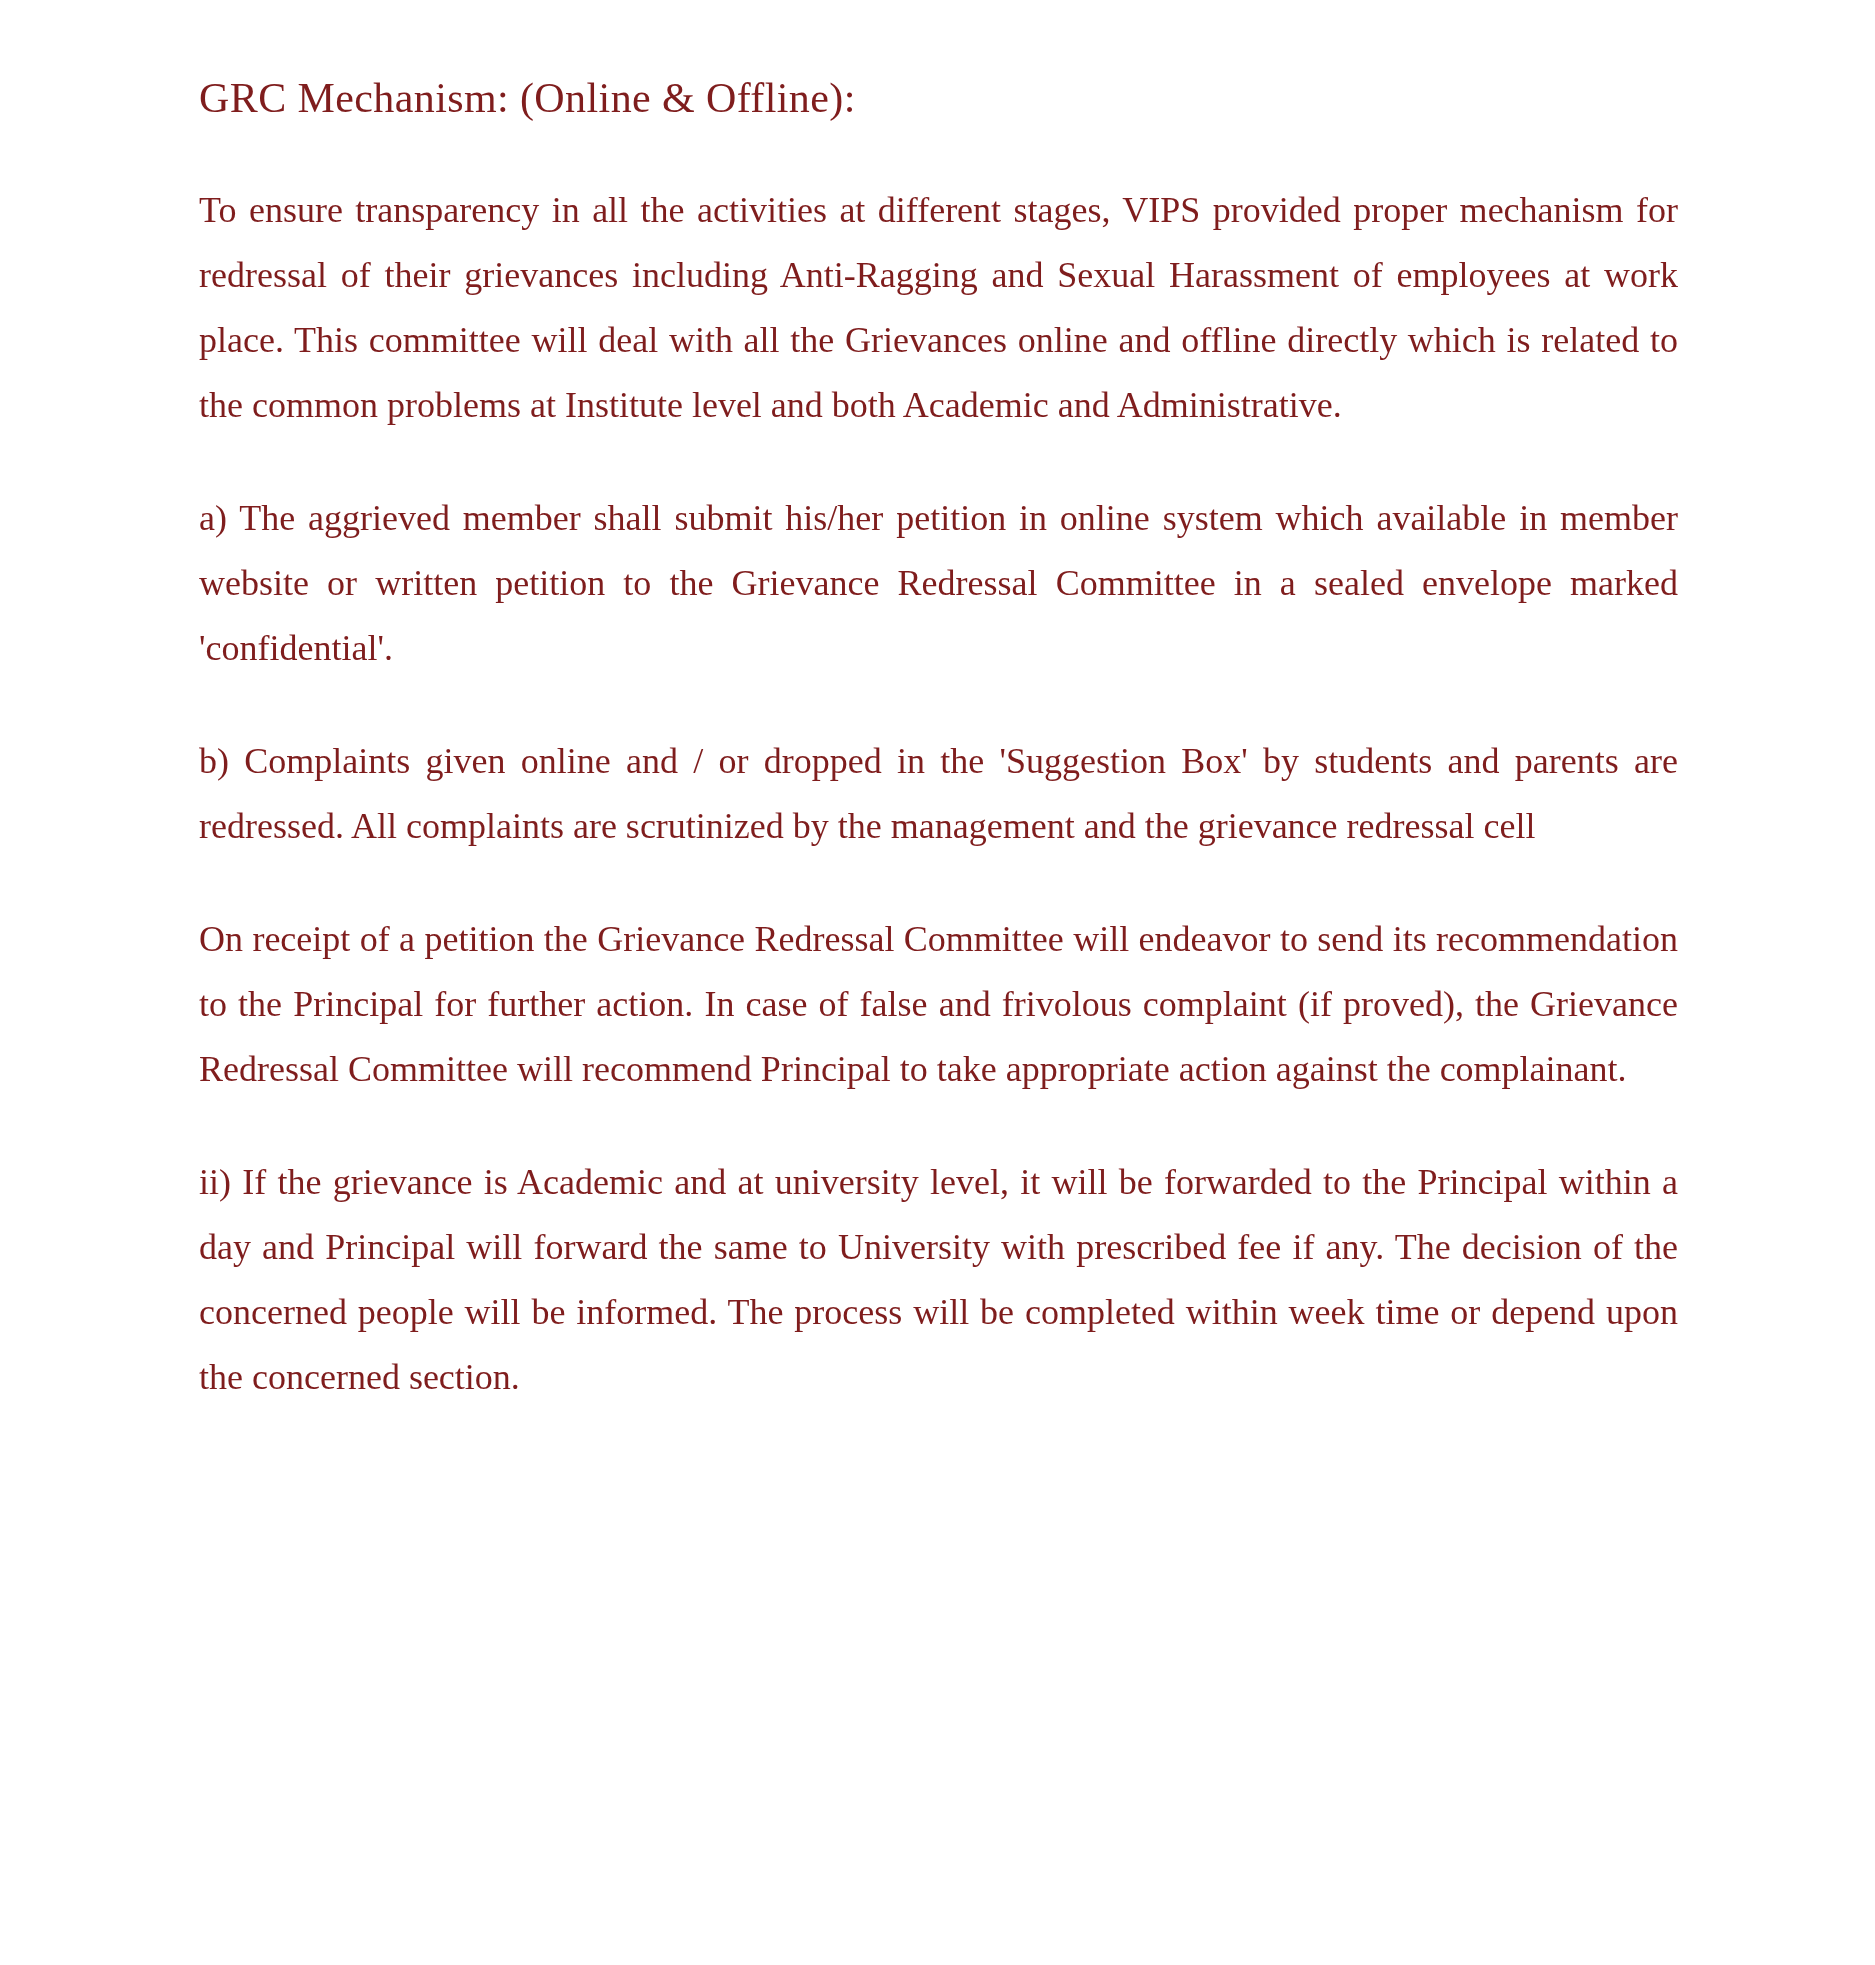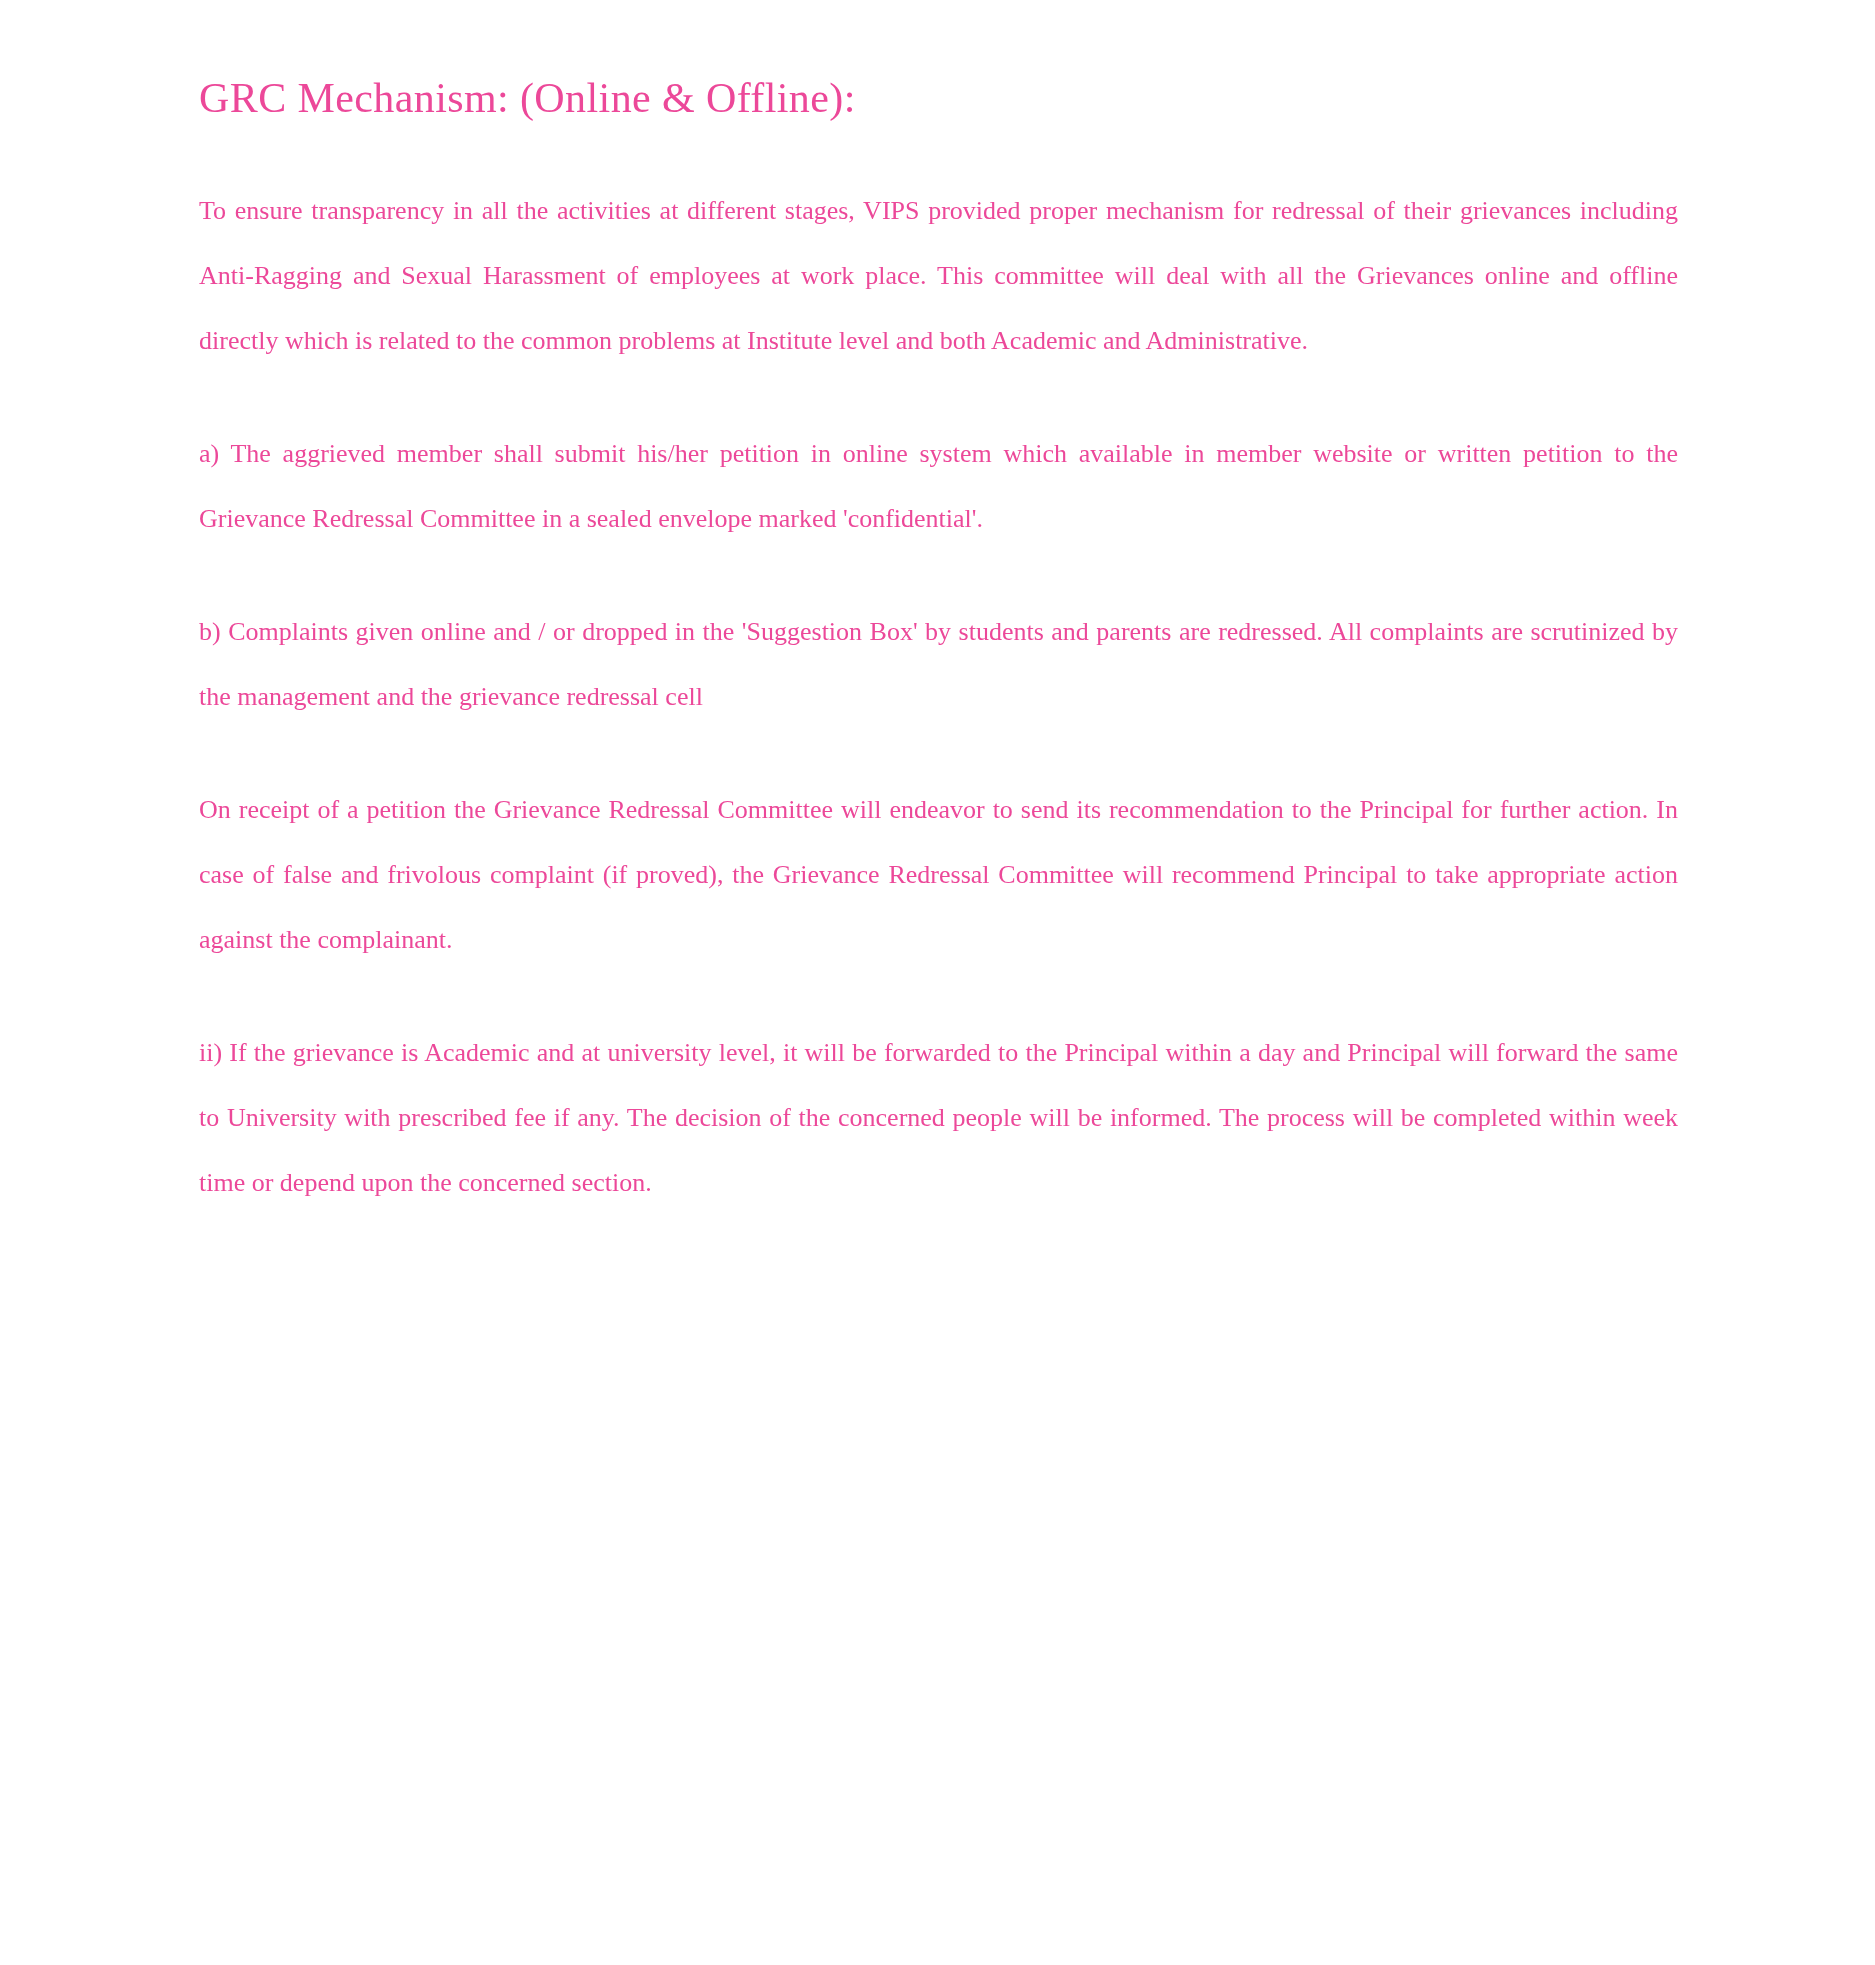--- a/index.html
+++ b/index.html
@@ -5,42 +5,42 @@
   html, body {
     margin: 0;
     padding: 0;
     background: #ffffff;
   }
   .page {
     position: relative;
     width: 1875px;
     height: 1965px;
     background: #ffffff;
-    color: #ec4899;
+    color: #7f1d1d;
     font-family: "Liberation Serif", "DejaVu Serif", serif;
     overflow: hidden;
     box-sizing: border-box;
     padding-left: 19px;
   }
   .content {
     position: absolute;
     left: 199px;
     top: 73px;
     width: 1479px;
   }
   .doc-title {
     font-size: 42px;
     font-weight: normal;
     line-height: 51px;
     margin: 0 0 54px 0;
     text-align: left;
     letter-spacing: 0.4px;
   }
   .doc-paragraph {
-    font-size: 26px;
+    font-size: 36px;
     line-height: 65px;
     margin: 0 0 48px 0;
     text-align: justify;
     text-justify: inter-word;
   }
   .doc-paragraph:last-child {
     margin-bottom: 0;
   }
 </style>
 </head>

